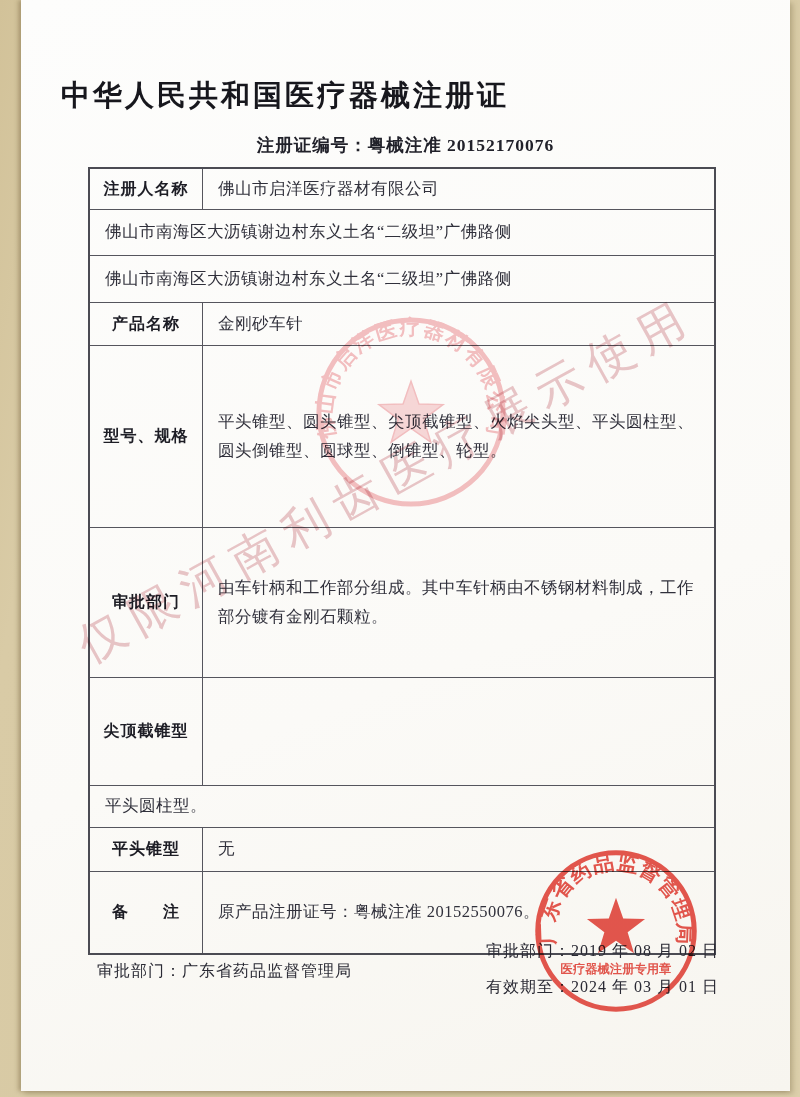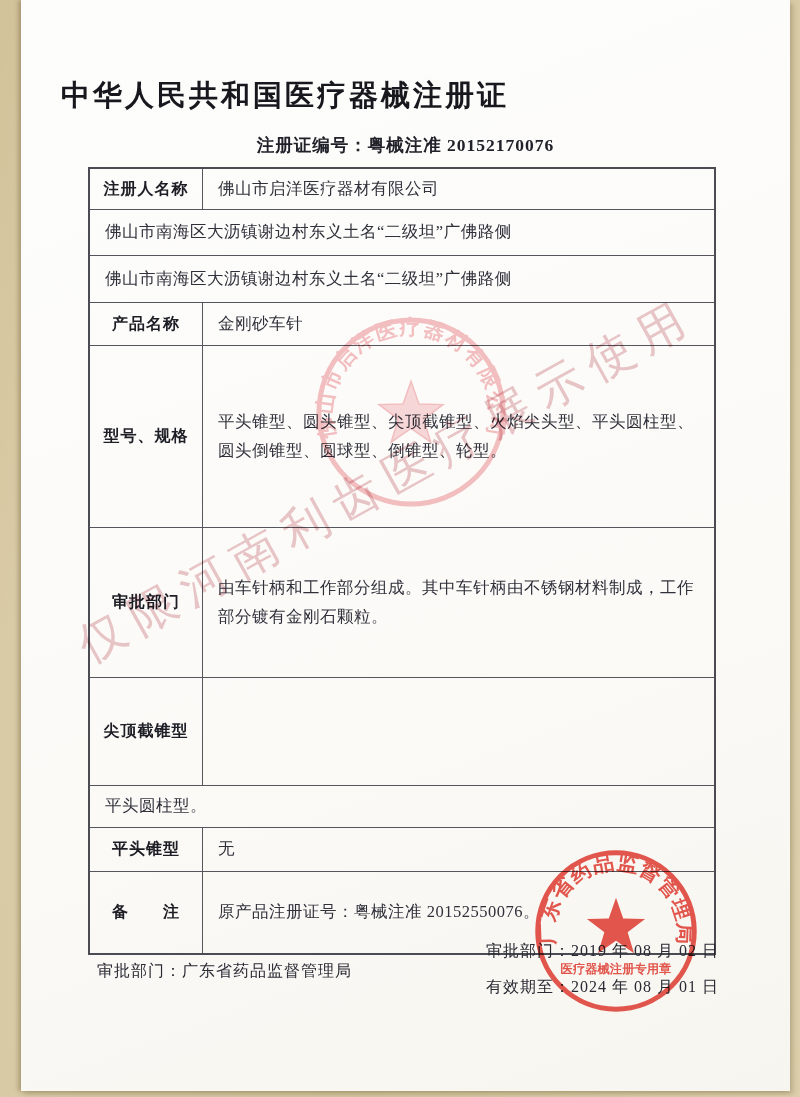--- a/index.html
+++ b/index.html
@@ -123,21 +123,21 @@
     </div>
   </div>
 
   <div class="footer-line f-dept">
     <span>审批部门：</span><span>广东省药品监督管理局</span>
   </div>
   <div class="footer-line f-date">
     <span>审批部门：</span><span>2019 年 08 月 02 日</span>
   </div>
   <div class="footer-line f-valid">
-    <span>有效期至：</span><span>2024 年 08 月 01 日</span>
+    <span>有效期至：</span><span>2024 年 03 月 01 日</span>
   </div>
 </div>
 
 <div class="watermark">仅限河南利齿医疗展示使用</div>
 
 <svg class="seal seal-company" viewBox="0 0 200 200" xmlns="http://www.w3.org/2000/svg">
   <defs>
     <path id="cArc" d="M 26 132 A 80 80 0 1 1 174 132" fill="none"></path>
   </defs>
   <circle cx="100" cy="100" r="93" fill="none" stroke="#ef9aa0" stroke-width="5"></circle>

